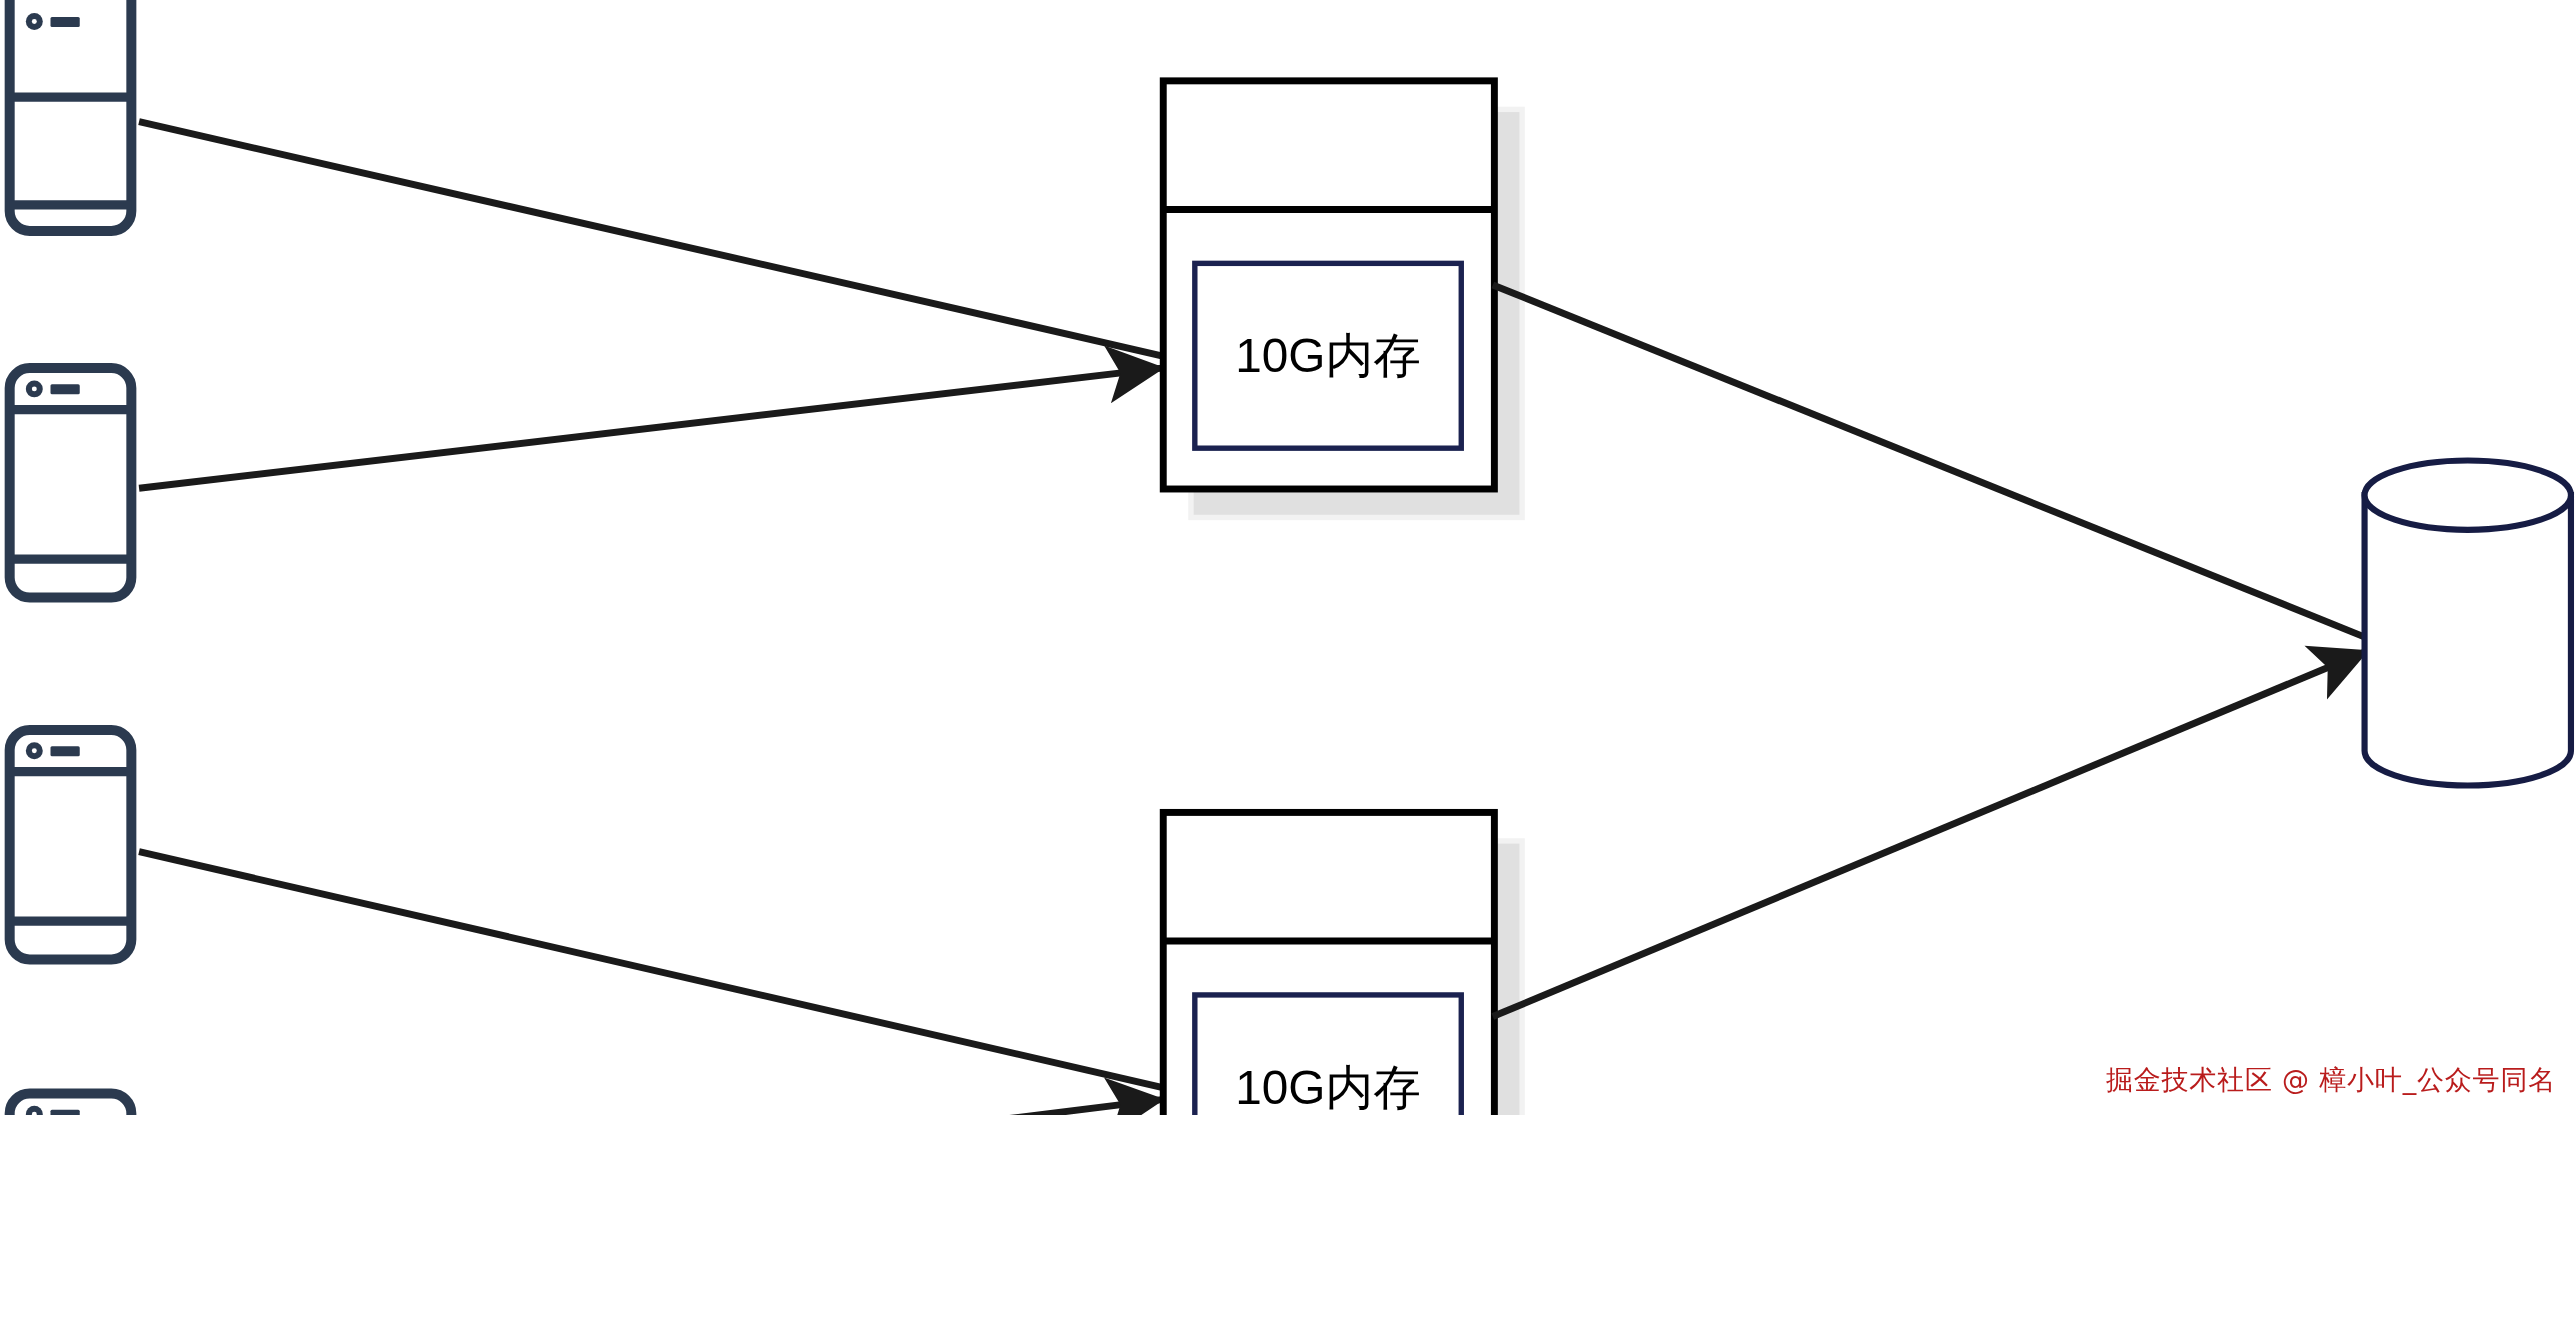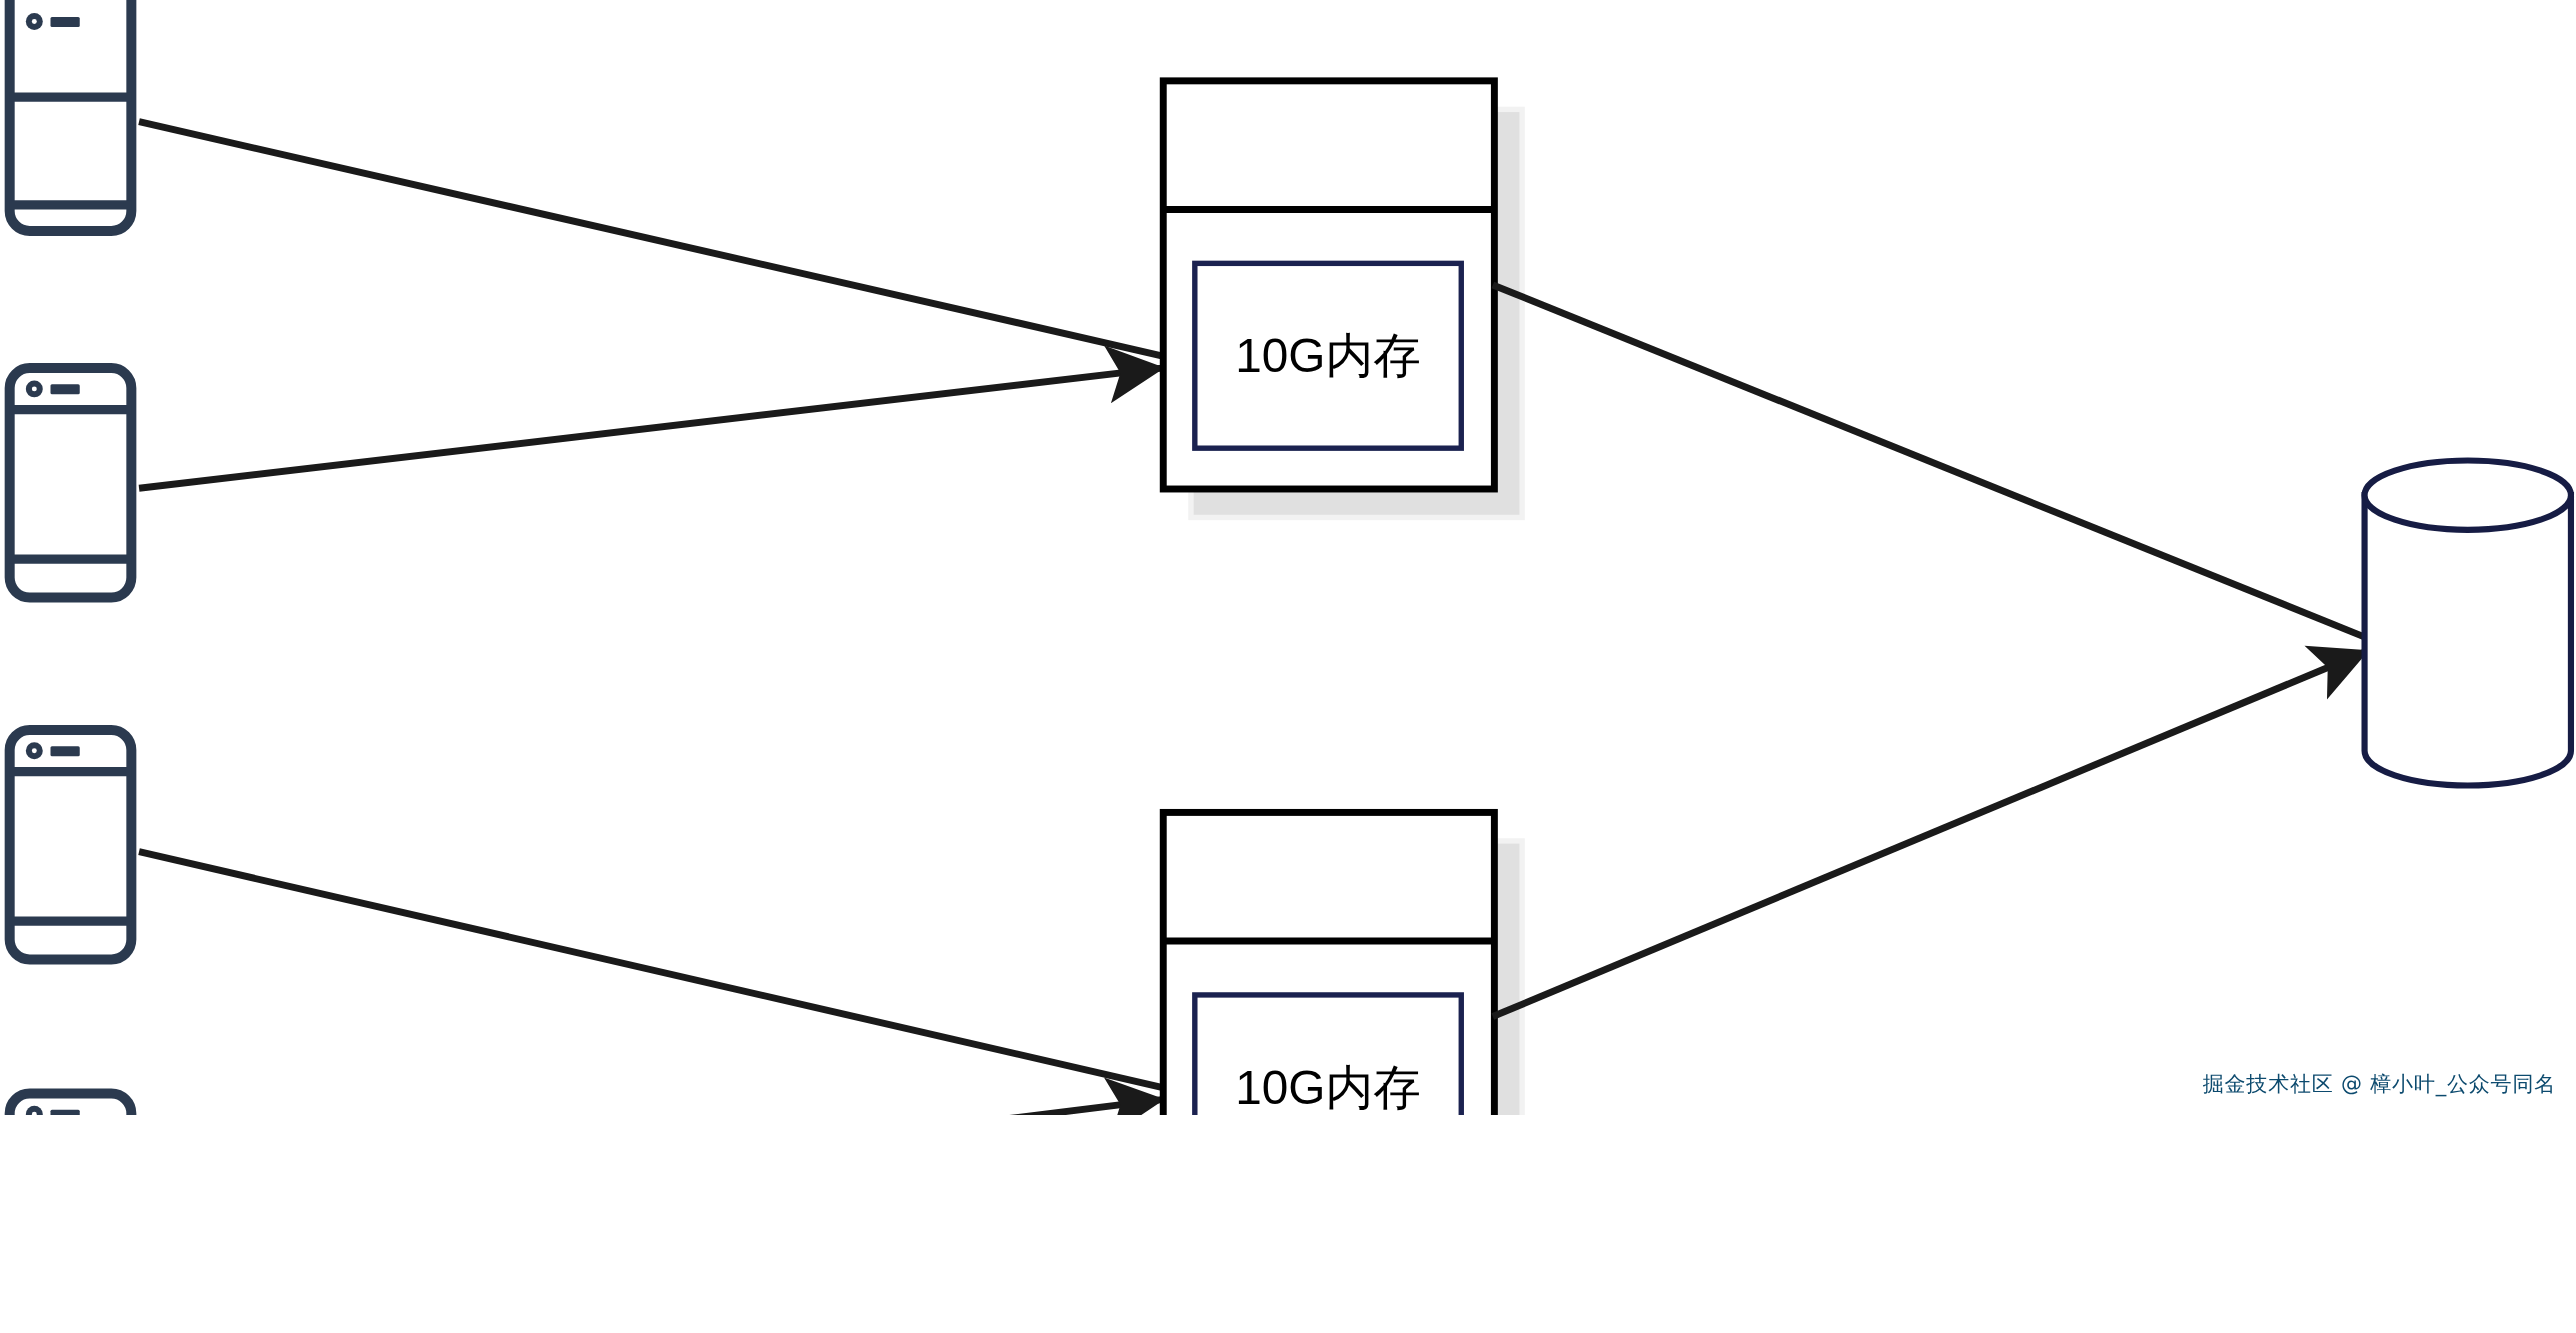--- a/index.html
+++ b/index.html
@@ -2,22 +2,22 @@
 <html style="font-size:12.3px"><head>
 <meta charset="utf-8">
 <style>
   html,body{margin:0;padding:0;background:#ffffff;}
   body{font-family:"Liberation Sans","DejaVu Sans",sans-serif;}
   #stage{position:relative;width:2576px;height:1115px;background:#fff;overflow:hidden;}
   #canvas{position:absolute;inset:0;width:2576px;height:1333px;}
   .wm{
     position:absolute;
     right:20px; bottom:17px;
-    font-size:21px;
-    color:#0c4a6e;
+    font-size:27px;
+    color:#b91c1c;
     letter-spacing:0.8px;
     white-space:nowrap;
     font-family:"DejaVu Sans","Liberation Sans",sans-serif;
   }
 </style>
 </head>
 <body>
 
 <div id="stage">
 

